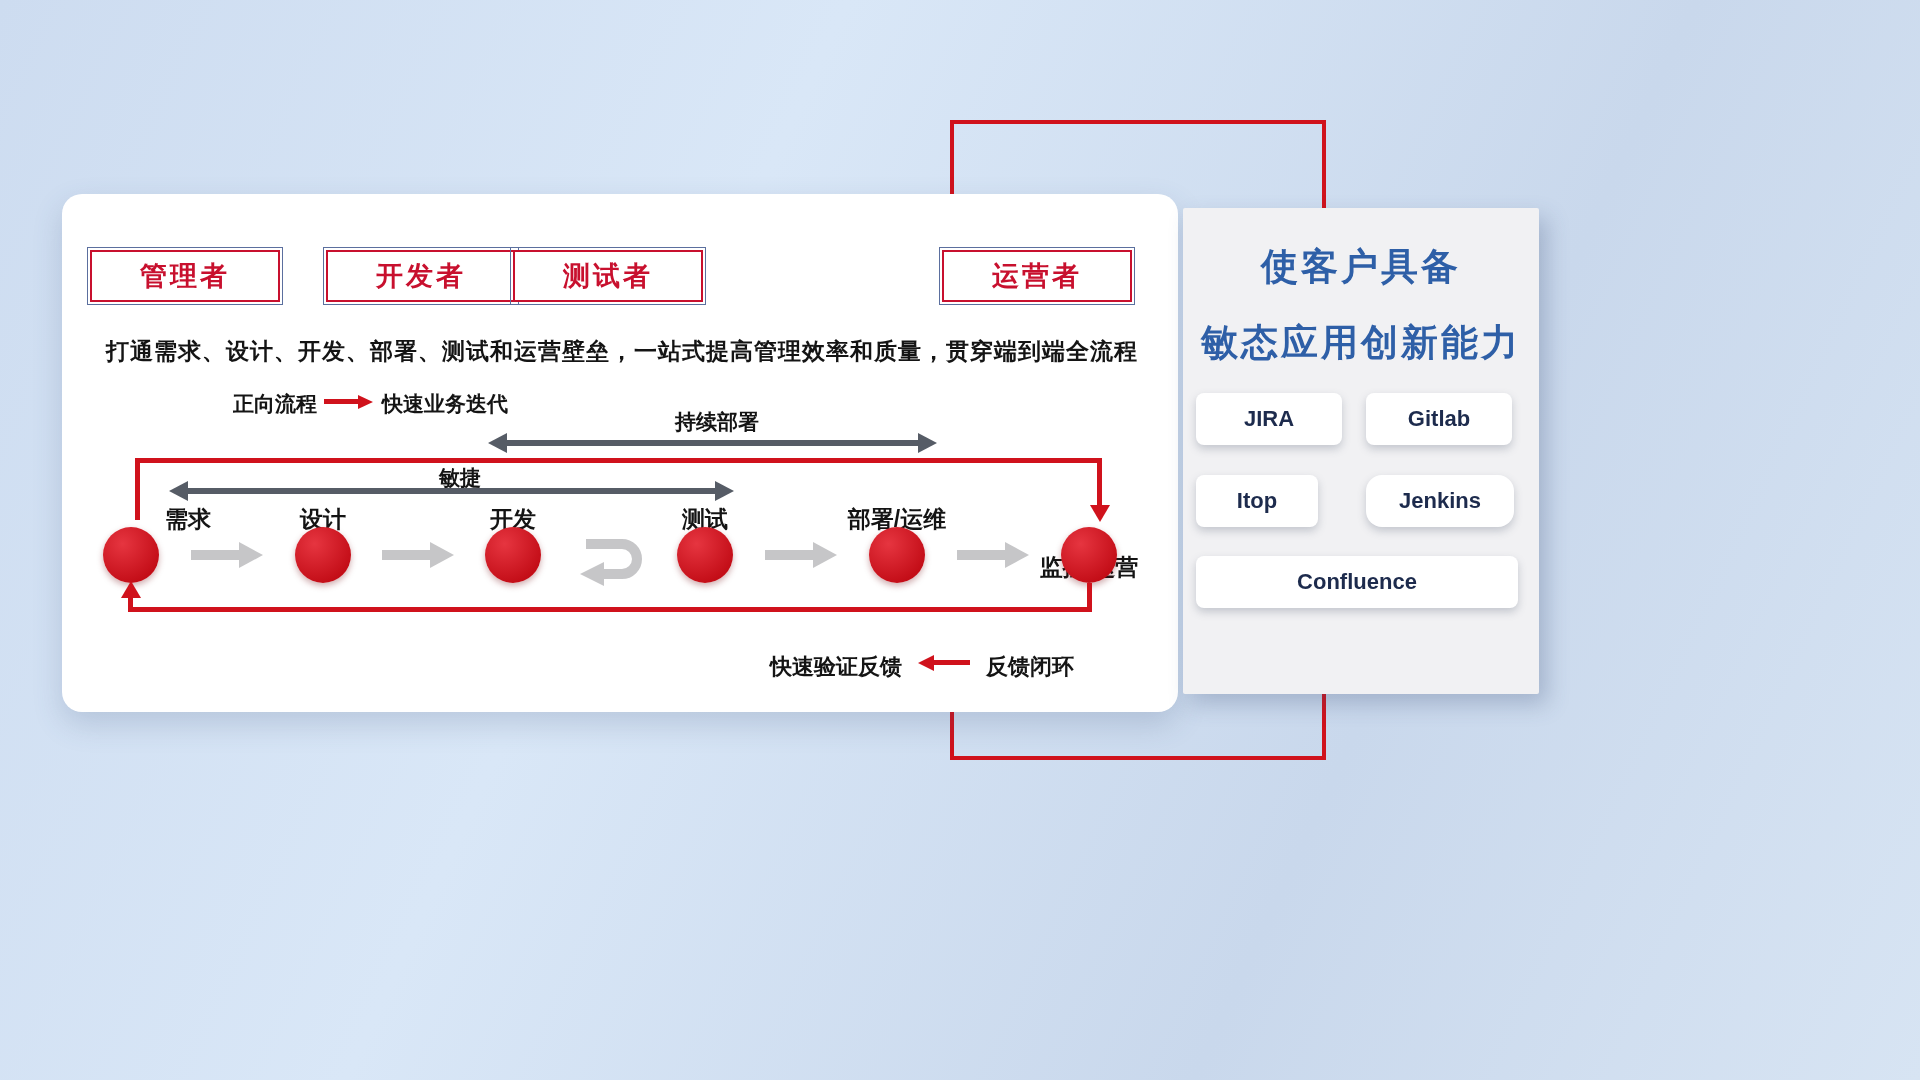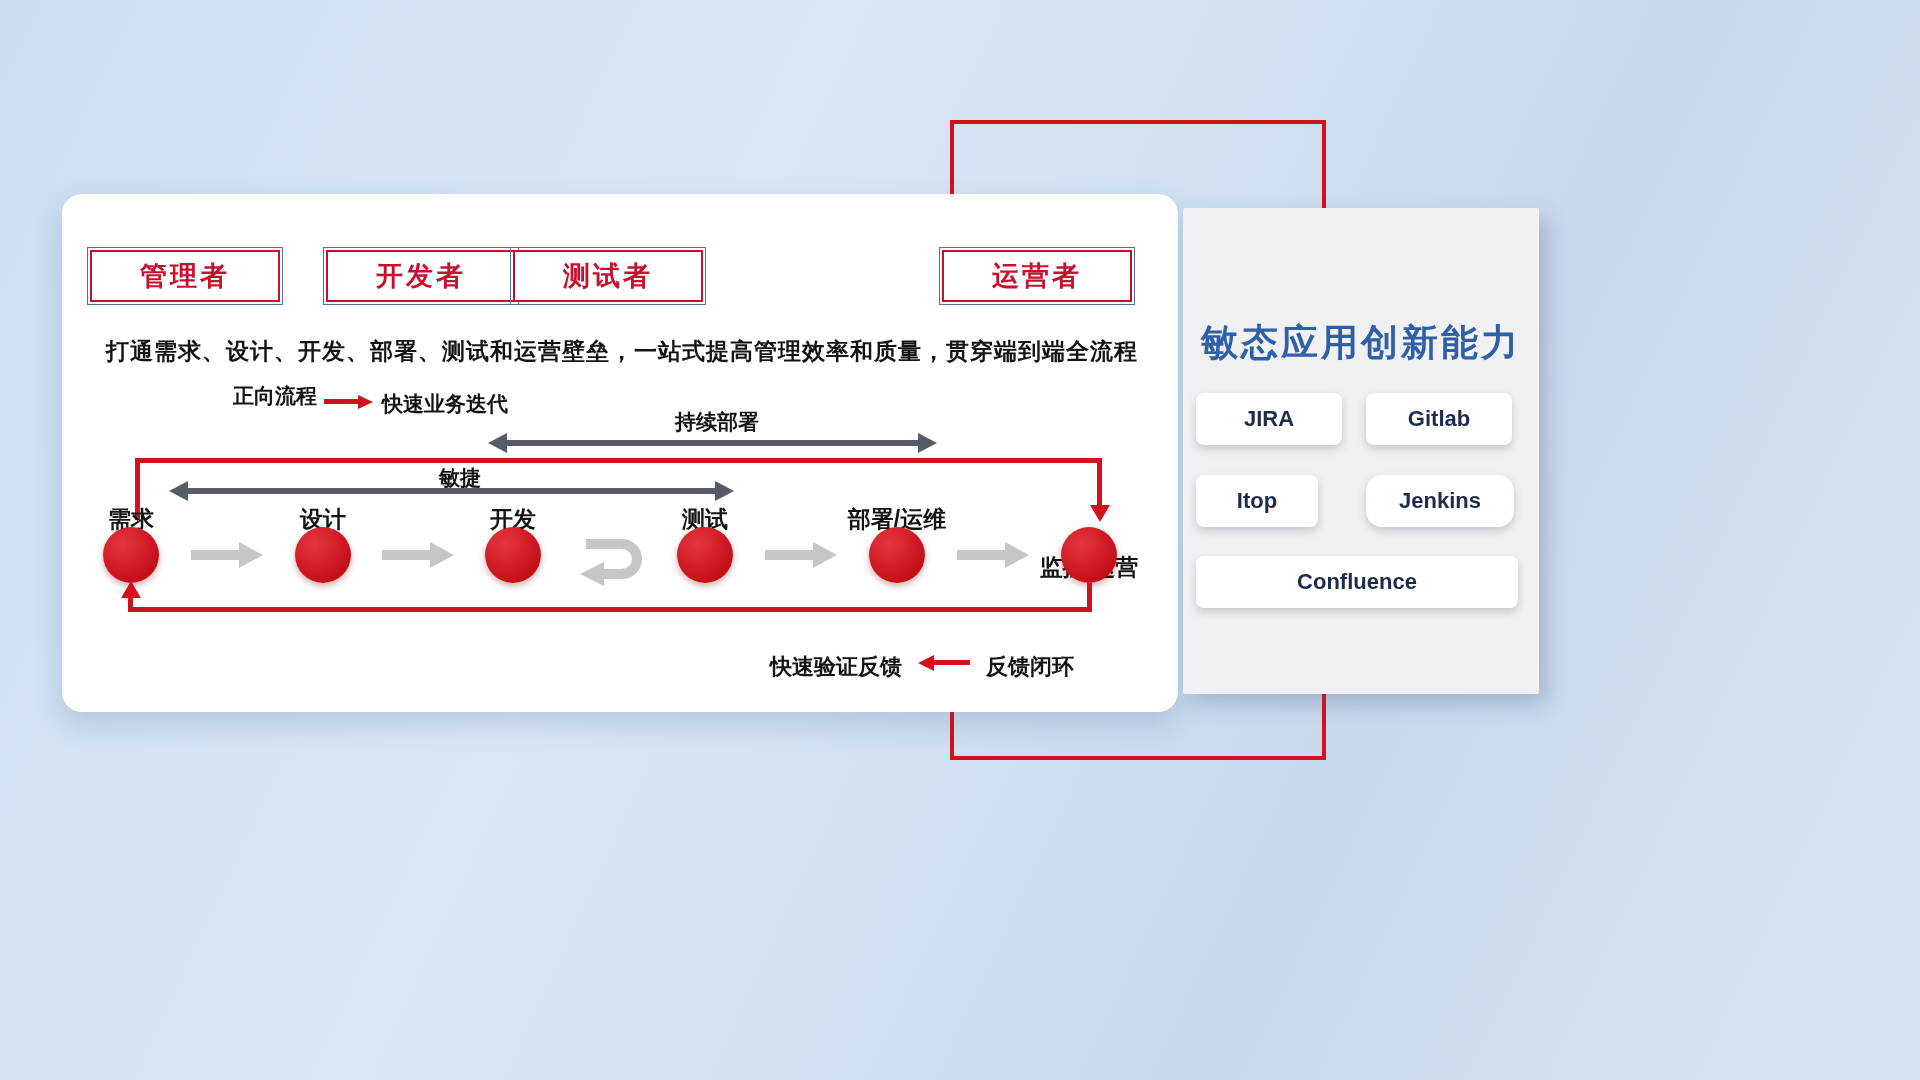--- a/index.html
+++ b/index.html
@@ -98,41 +98,41 @@
 
   <div class="main-card"></div>
 
   <div class="role-box" style="left:90px;">管理者</div>
   <div class="role-box" style="left:300px;margin-left:26px;">开发者</div>
   <div class="role-box" style="left:513px;">测试者</div>
   <div class="role-box" style="left:942px;">运营者</div>
 
   <div class="subtitle">打通需求、设计、开发、部署、测试和运营壁垒，一站式提高管理效率和质量，贯穿端到端全流程</div>
 
-  <div class="lgd-txt" style="left:233px; top:382px;">正向流程</div>
+  <div class="lgd-txt" style="left:233px; top:390px;">正向流程</div>
   <div class="hline" style="left:324px; top:399px; width:34px; height:5px; background:#d0121c;"></div>
   <div class="tri tri-right-red" style="left:358px; top:395px;"></div>
   <div class="lgd-txt" style="left:382px; top:390px;">快速业务迭代</div>
 
   <div class="lgd-txt" style="left:657px; top:408px; width:120px; text-align:center;">持续部署</div>
   <div class="darrow-line" style="left:506px; top:440px; width:412px;"></div>
   <div class="tri tri-left-dark" style="left:488px; top:433px;"></div>
   <div class="tri tri-right-dark" style="left:918px; top:433px;"></div>
 
   <div class="redline" style="left:135px; top:458px; width:967px; height:5px;"></div>
   <div class="redline" style="left:135px; top:458px; width:5px; height:62px;"></div>
   <div class="redline" style="left:1097px; top:458px; width:5px; height:48px;"></div>
   <div class="tri tri-down-red" style="left:1090px; top:505px;"></div>
 
   <div class="lgd-txt" style="left:400px; top:464px; width:120px; text-align:center;">敏捷</div>
   <div class="darrow-line" style="left:187px; top:488px; width:528px;"></div>
   <div class="tri tri-left-dark" style="left:169px; top:481px;"></div>
   <div class="tri tri-right-dark" style="left:715px; top:481px;"></div>
 
-  <div class="stage-label" style="left:51px;">需求</div>
+  <div class="stage-label" style="left:51px;text-align:right;">需求</div>
   <div class="stage-label" style="left:243px;">设计</div>
   <div class="stage-label" style="left:433px;">开发</div>
   <div class="stage-label" style="left:625px;">测试</div>
   <div class="stage-label" style="left:817px;">部署/运维</div>
   <div class="stage-label" style="left:1009px;margin-top:48px;">监控/运营</div>
 
   <div class="stage-circle" style="left:103px;"></div>
   <div class="stage-circle" style="left:295px;"></div>
   <div class="stage-circle" style="left:485px;"></div>
   <div class="stage-circle" style="left:677px;"></div>
@@ -167,20 +167,21 @@
   <div class="redline" style="left:128px; top:607px; width:964px; height:5px;"></div>
   <div class="redline" style="left:128px; top:597px; width:5px; height:14px;"></div>
   <div class="tri tri-up-red" style="left:121px; top:581px;"></div>
 
   <div class="lgd-txt" style="left:770px; top:652px; font-size:22px;">快速验证反馈</div>
   <div class="tri tri-left-red" style="left:918px; top:655px;"></div>
   <div class="hline" style="left:934px; top:660px; width:36px; height:5px; background:#d0121c;"></div>
   <div class="lgd-txt" style="left:986px; top:652px; font-size:22px;">反馈闭环</div>
 
   <div class="right-card"></div>
+  <div class="rp-title" style="top:242px;">使客户具备</div>
   <div class="rp-title" style="top:318px;">敏态应用创新能力</div>
 
   <div class="tool-btn" style="left:1196px; top:393px; width:146px;">JIRA</div>
   <div class="tool-btn" style="left:1366px; top:393px; width:146px;">Gitlab</div>
   <div class="tool-btn" style="left:1196px; top:475px; width:122px;">Itop</div>
   <div class="tool-btn" style="left:1366px; top:475px; width:148px;border-radius:16px;">Jenkins</div>
   <div class="tool-btn" style="left:1196px; top:556px; width:322px;">Confluence</div>
 
 </div>
 

